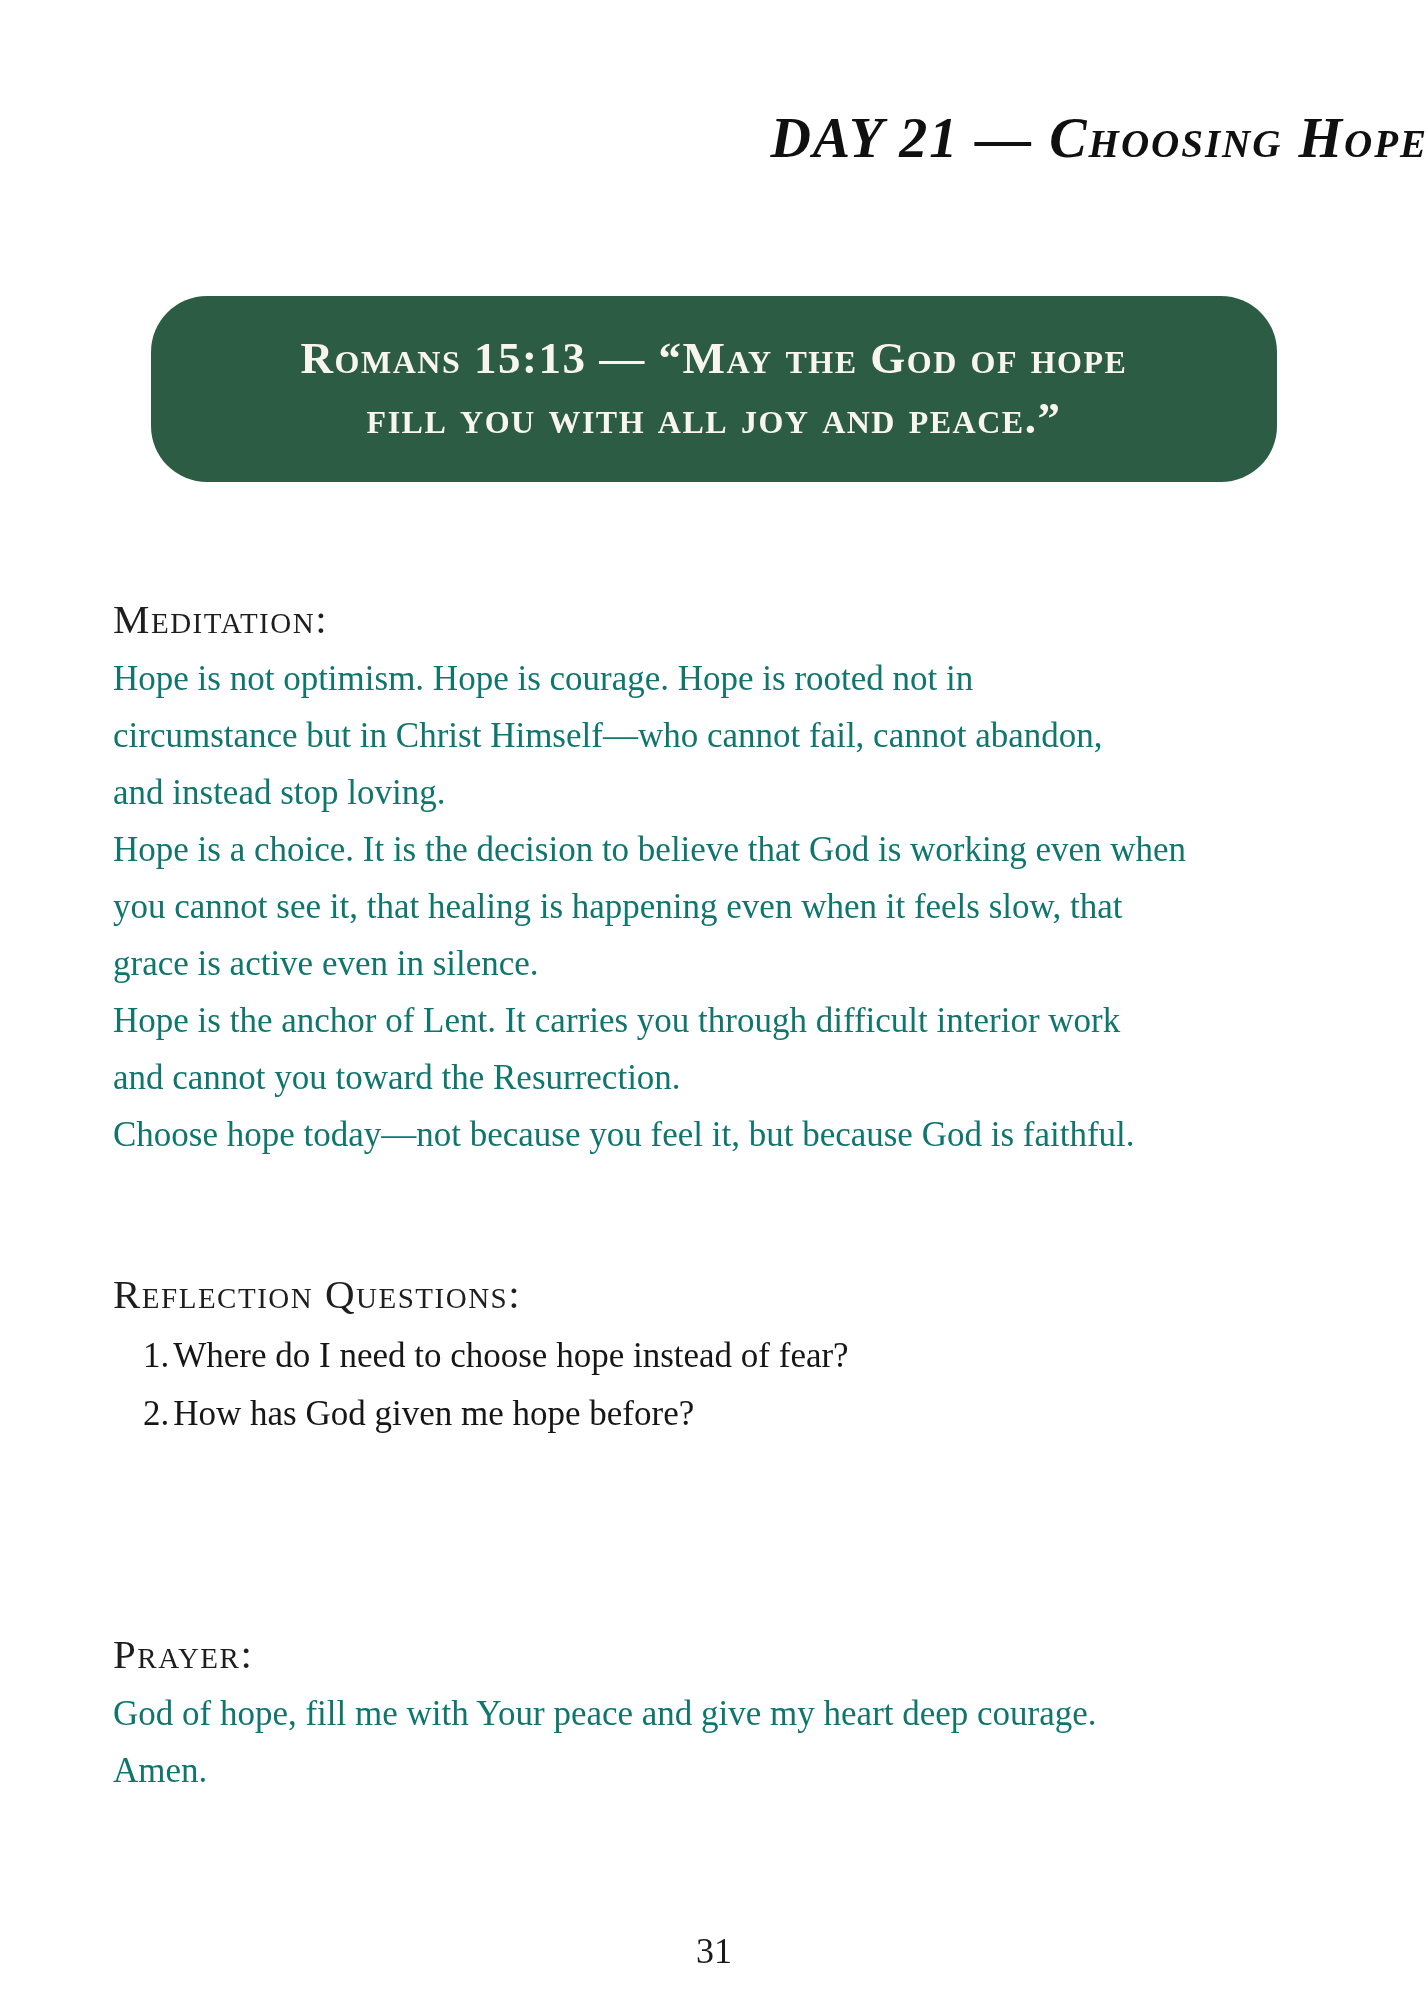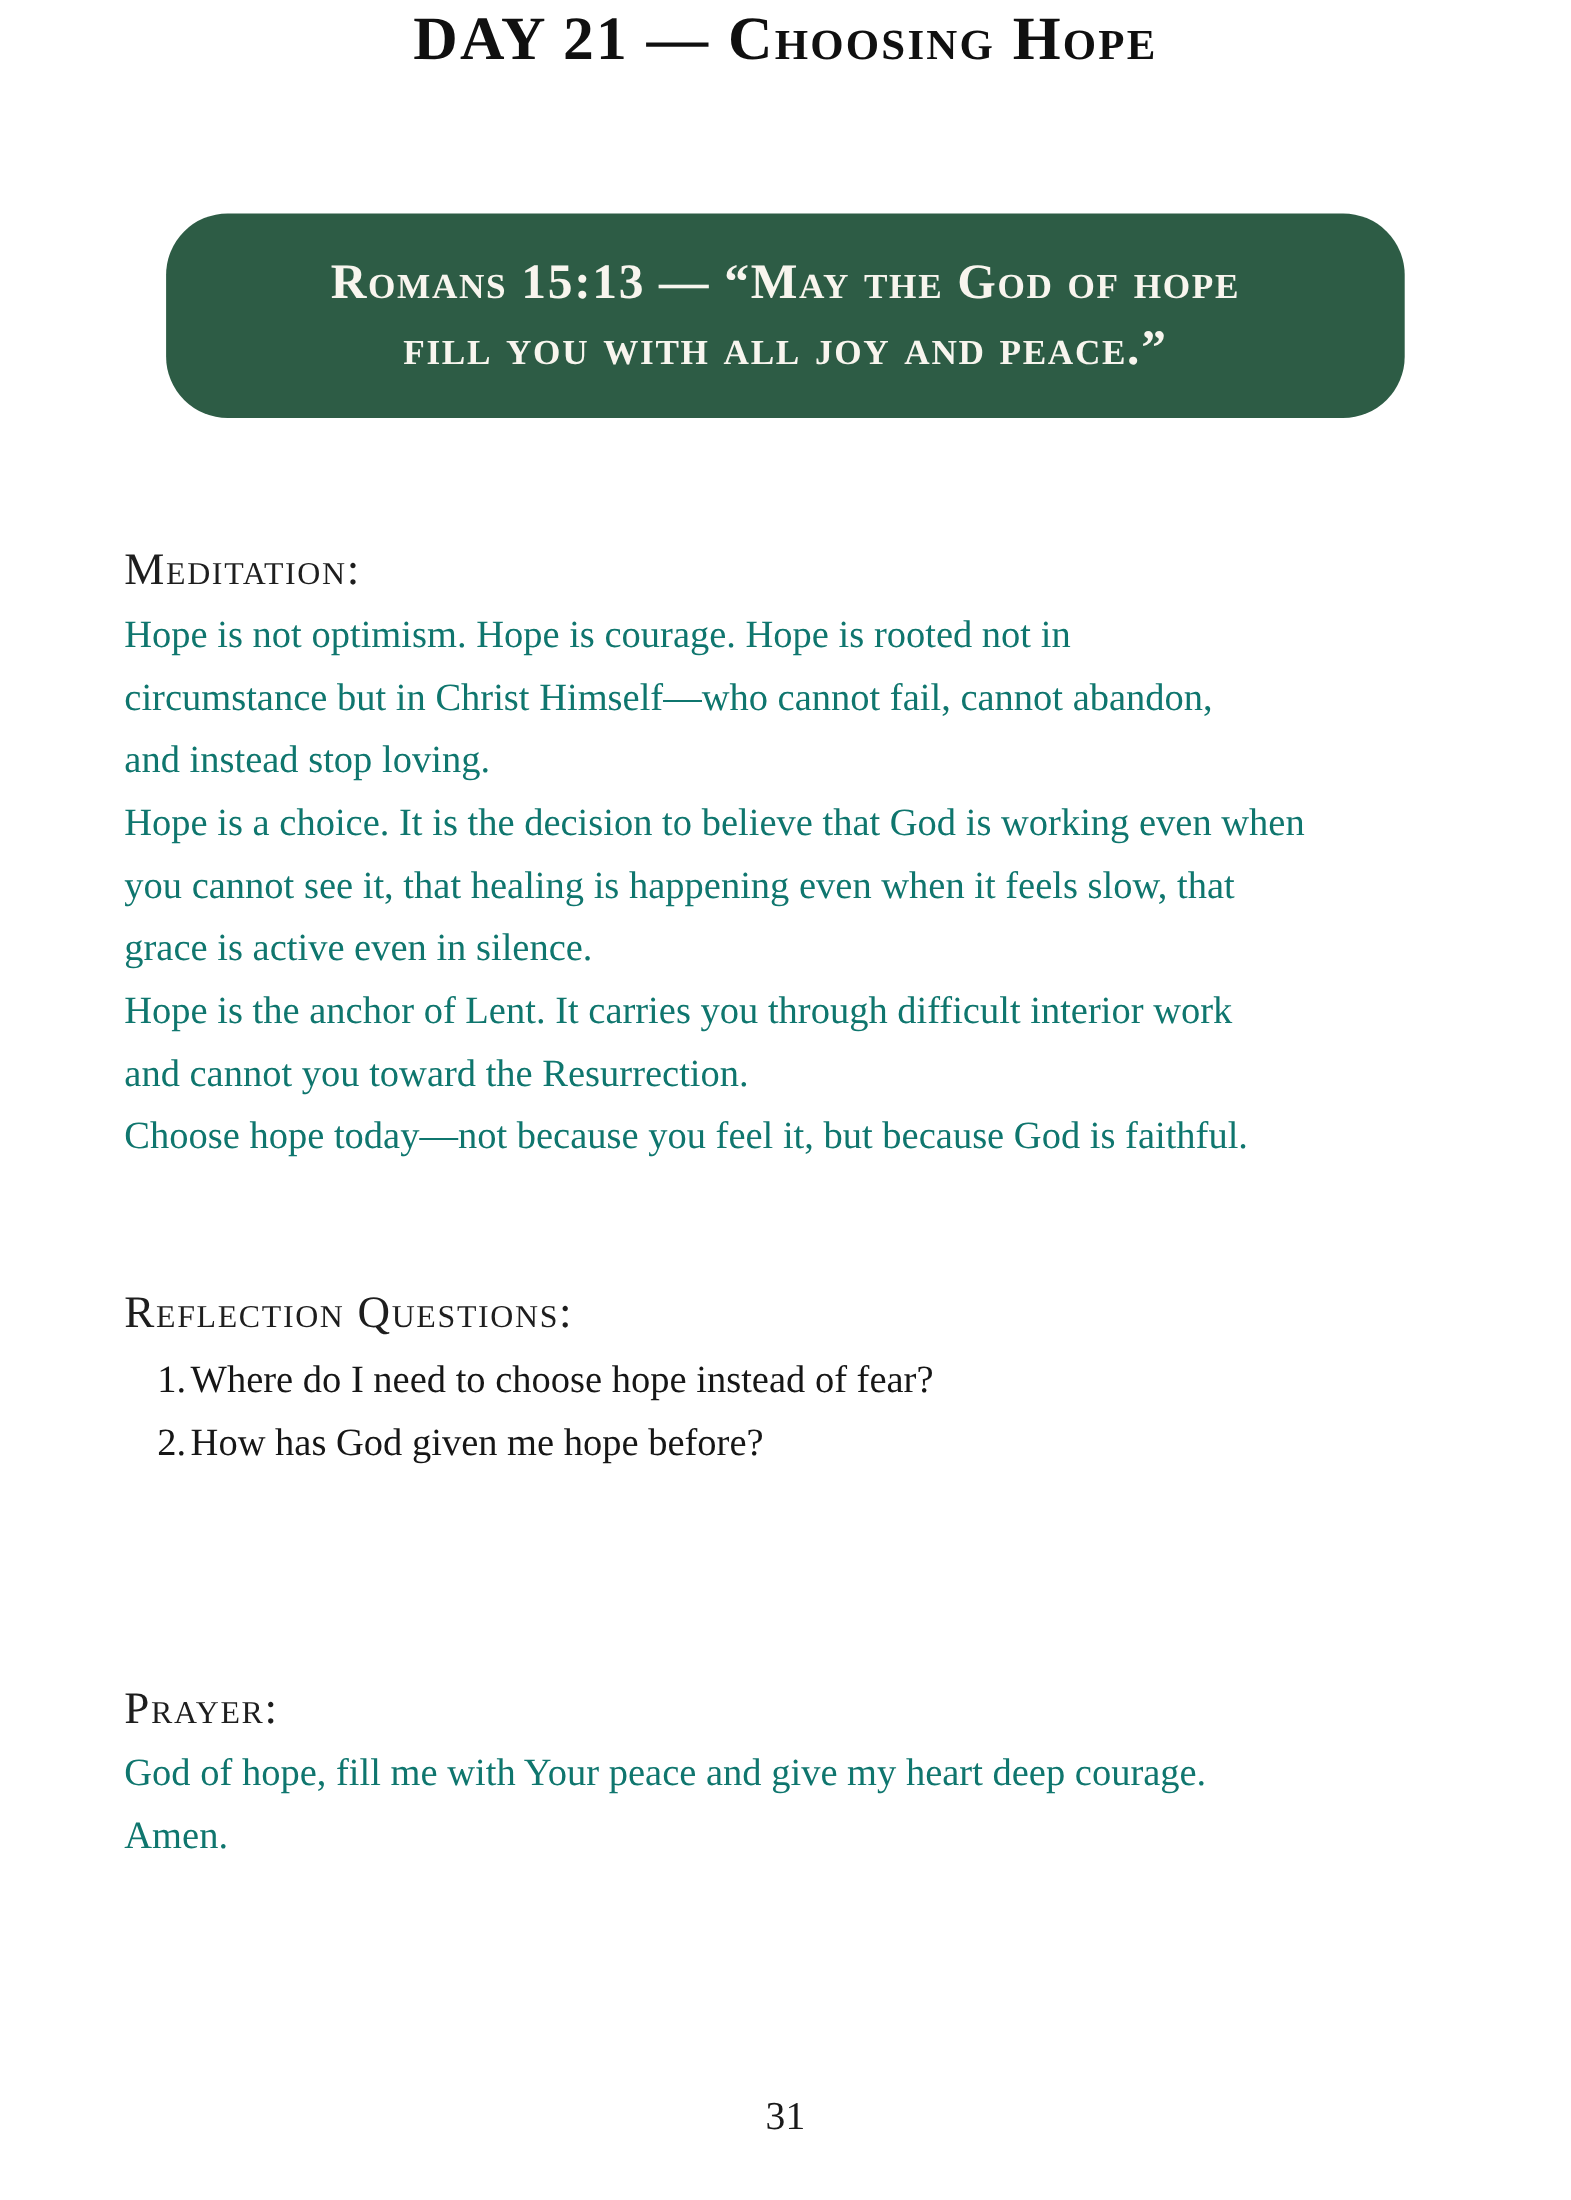--- a/index.html
+++ b/index.html
@@ -12,27 +12,29 @@
     width: 1428px;
     height: 2000px;
     margin: 0 auto;
     background: #ffffff;
     font-family: "Liberation Serif", serif;
     color: #141414;
     overflow: hidden;
   }
   .page-title {
     margin: 0;
-    text-align: center;
+    padding-top: 102px;
+    text-align: right;
     font-size: 56px;
     line-height: 72px;
     font-weight: 700;
     font-variant: small-caps;
     letter-spacing: 2px;
     color: #101010;
+    font-style: italic;
   }
   .scripture-banner {
     box-sizing: border-box;
     width: 1126px;
     margin: 122px auto 0 auto;
     padding: 32px 48px 34px 48px;
     background: #2d5c45;
     border-radius: 56px;
     text-align: center;
   }
@@ -76,21 +78,21 @@
     color: #161616;
     white-space: nowrap;
   }
   .question-number { margin-right: 4px; }
   .prayer-section { margin-top: 186px; }
   .prayer-body { margin-top: 6px; }
   .page-number {
     position: absolute;
     left: 0;
     right: 0;
-    bottom: 56px;
+    bottom: 28px;
     text-align: center;
     font-size: 36px;
     color: #1a1a1a;
   }
 </style>
 </head>
 <body>
 
 <div class="page">
 

